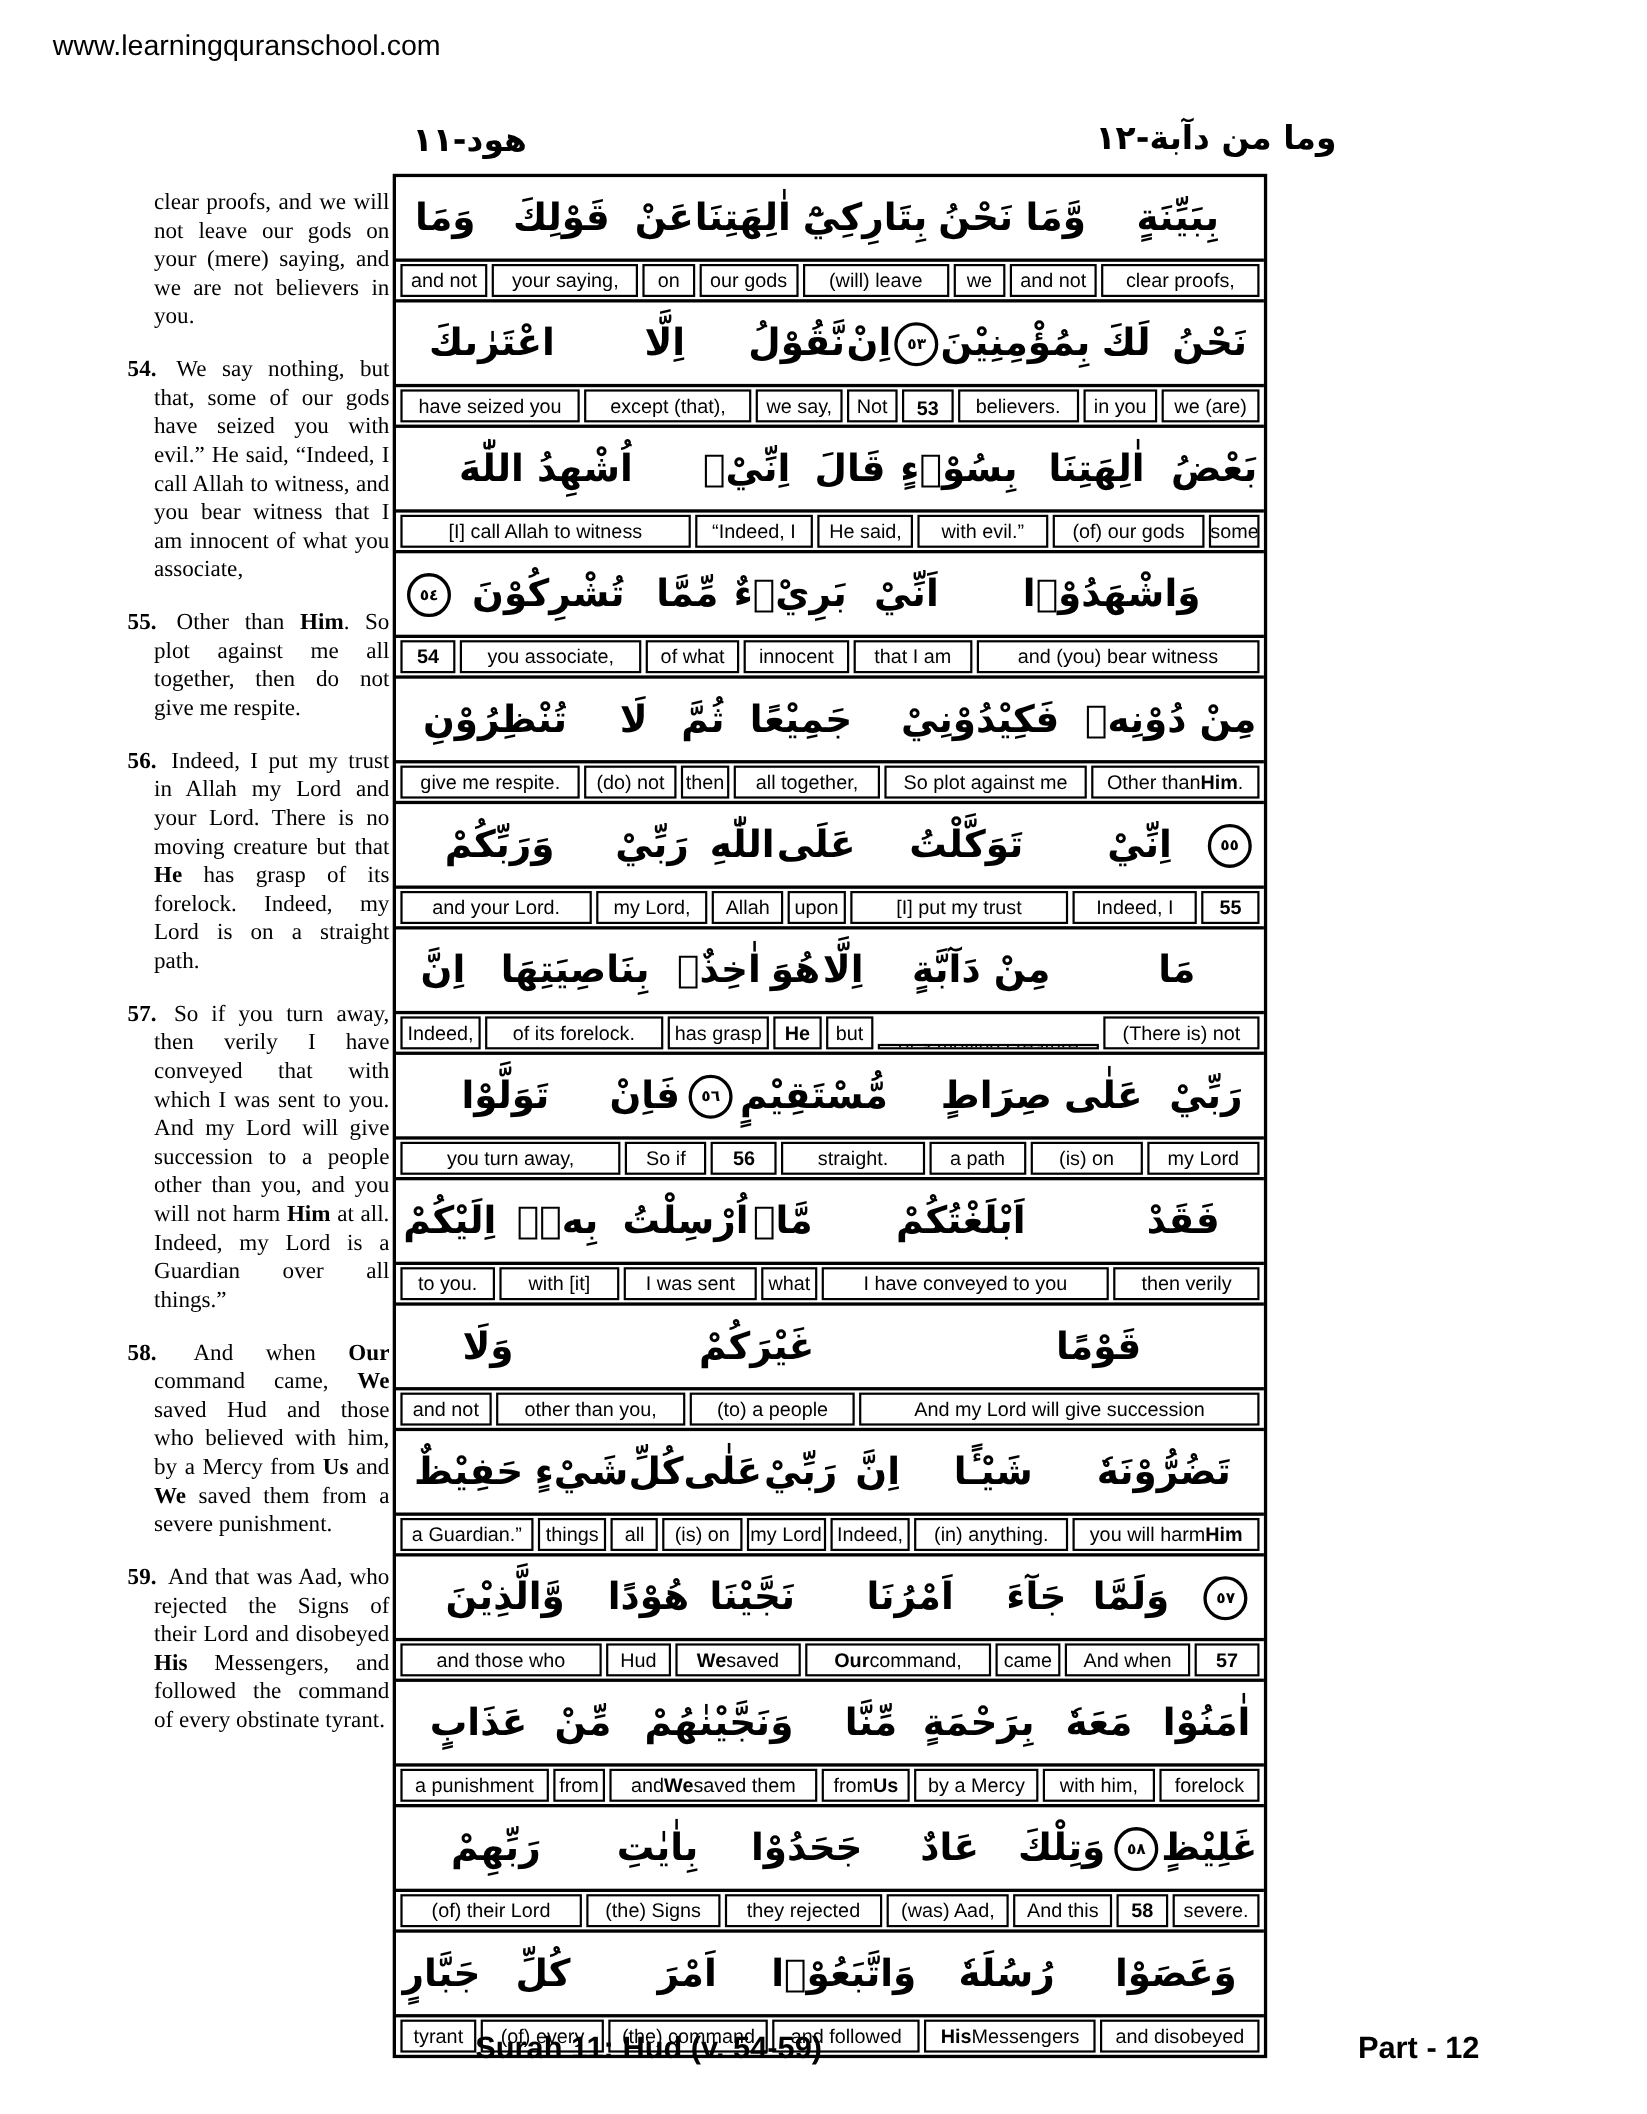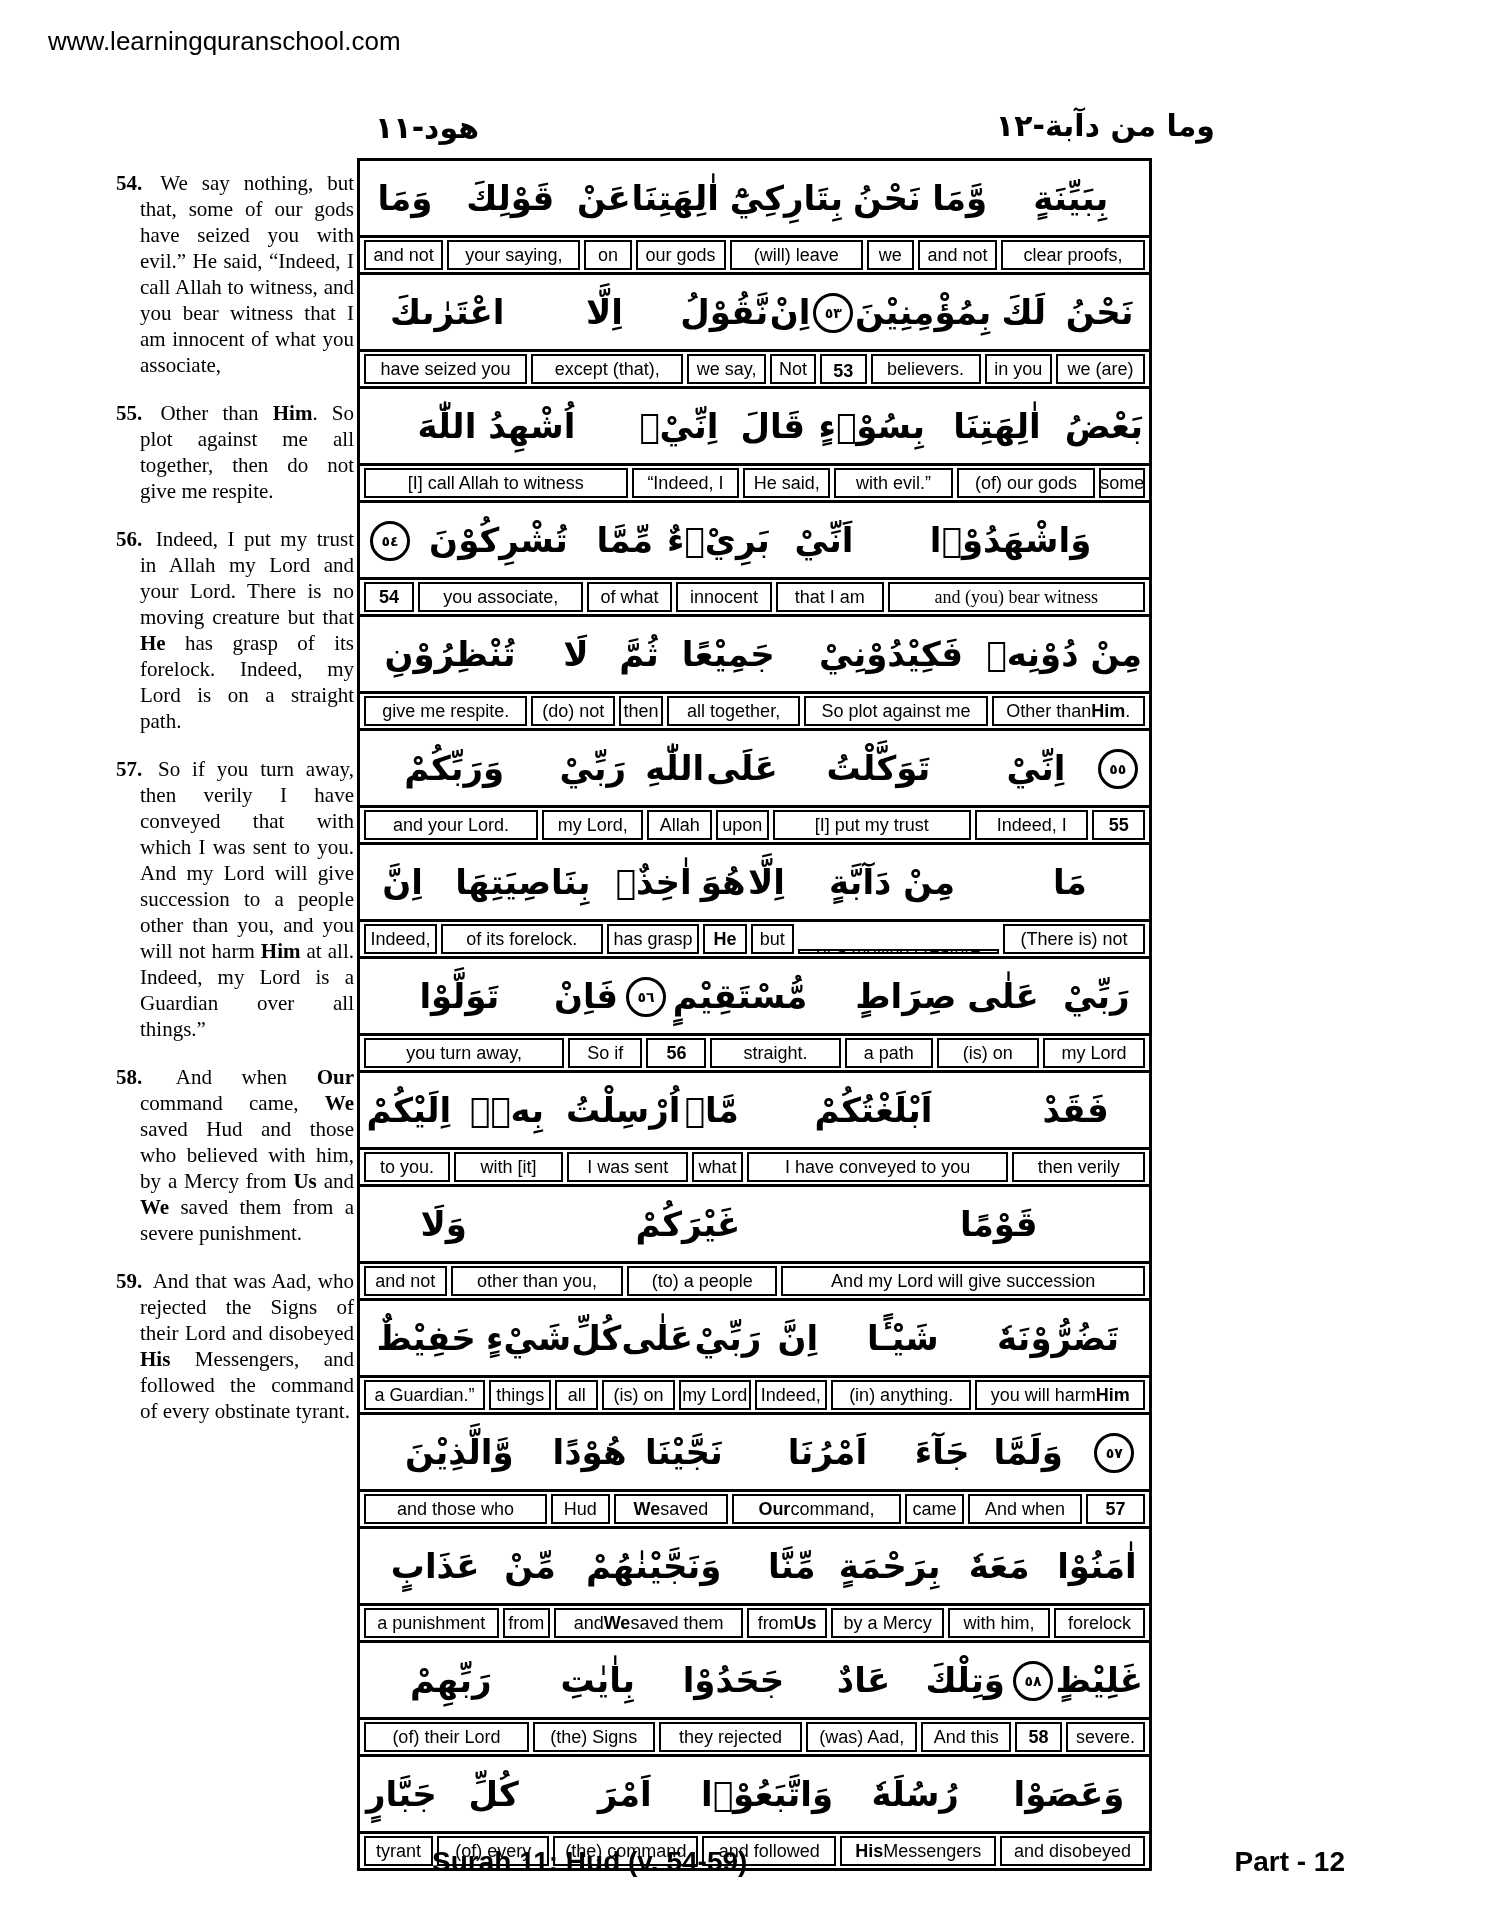--- a/index.html
+++ b/index.html
@@ -65,20 +65,21 @@
 </head>
 <body>
 
 <div class="page">
   <div class="url">www.learningquranschool.com</div>
 
   <div class="hdr-ar hdr-left">هود-١١</div>
   <div class="hdr-ar hdr-right">وما من دآبة-١٢</div>
 
   <div class="left-col">
+      <div class="para">clear proofs, and we will not leave our gods on your (mere) saying, and we are not believers in you.</div>
       <div class="para"><b class="vnum">54. </b>We say nothing, but that, some of our gods have seized you with evil.” He said, “Indeed, I call Allah to witness, and you bear witness that I am innocent of what you associate,</div>
       <div class="para"><b class="vnum">55. </b>Other than <b>Him</b>. So plot against me all together, then do not give me respite.</div>
       <div class="para"><b class="vnum">56. </b>Indeed, I put my trust in Allah my Lord and your Lord. There is no moving creature but that <b>He</b> has grasp of its forelock. Indeed, my Lord is on a straight path.</div>
       <div class="para"><b class="vnum">57. </b>So if you turn away, then verily I have conveyed that with which I was sent to you. And my Lord will give succession to a people other than you, and you will not harm <b>Him</b> at all. Indeed, my Lord is a Guardian over all things.”</div>
       <div class="para"><b class="vnum">58. </b>And when <b>Our</b> command came, <b>We</b> saved Hud and those who believed with him, by a Mercy from <b>Us</b> and <b>We</b> saved them from a severe punishment.</div>
       <div class="para"><b class="vnum">59. </b>And that was Aad, who rejected the Signs of their Lord and disobeyed <b>His</b> Messengers, and followed the command of every obstinate tyrant.</div>
     </div>
 
   <div class="qtable">
       <div class="ar-strip" dir="rtl">
@@ -141,21 +142,21 @@
       </div>
       <div class="ar-strip" dir="rtl">
         <div class="ar-word" style="flex-grow: 22;">وَاشْهَدُوْۤا</div>
         <div class="ar-word" style="flex-grow: 9;">اَنِّيْ</div>
         <div class="ar-word" style="flex-grow: 8;">بَرِيْۤءٌ</div>
         <div class="ar-word" style="flex-grow: 7;">مِّمَّا</div>
         <div class="ar-word" style="flex-grow: 14;">تُشْرِكُوْنَ</div>
         <div class="ar-word" style="flex-grow: 4;"><span class="circle">٥٤</span></div>
       </div>
       <div class="box-strip" dir="rtl">
-        <div class="wbox" dir="ltr" style="flex-grow: 22; font-family: Liberation Serif, serif;">and (you) bear witness</div>
+        <div class="wbox" dir="ltr" style="flex-grow: 22;">and (you) bear witness</div>
         <div class="wbox" dir="ltr" style="flex-grow: 9;">that I am</div>
         <div class="wbox" dir="ltr" style="flex-grow: 8;">innocent</div>
         <div class="wbox" dir="ltr" style="flex-grow: 7;">of what</div>
         <div class="wbox" dir="ltr" style="flex-grow: 14;">you associate,</div>
         <div class="wbox" dir="ltr" style="flex-grow: 4;">
           <b>54</b>
         </div>
       </div>
       <div class="ar-strip" dir="rtl">
         <div class="ar-word" style="flex-grow: 15;">مِنْ دُوْنِهٖ</div>

